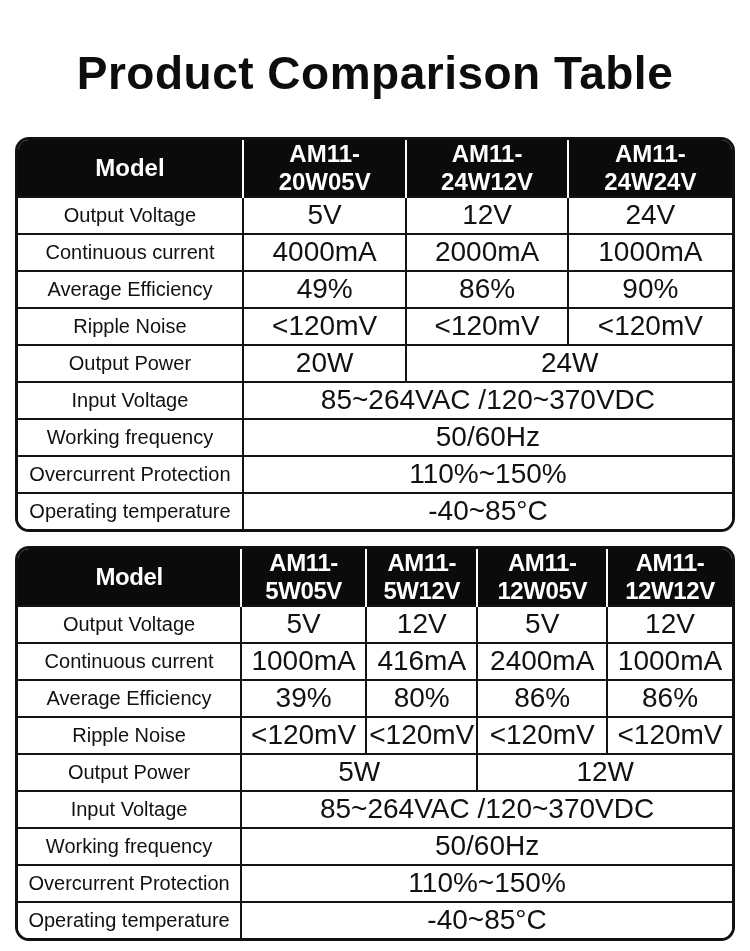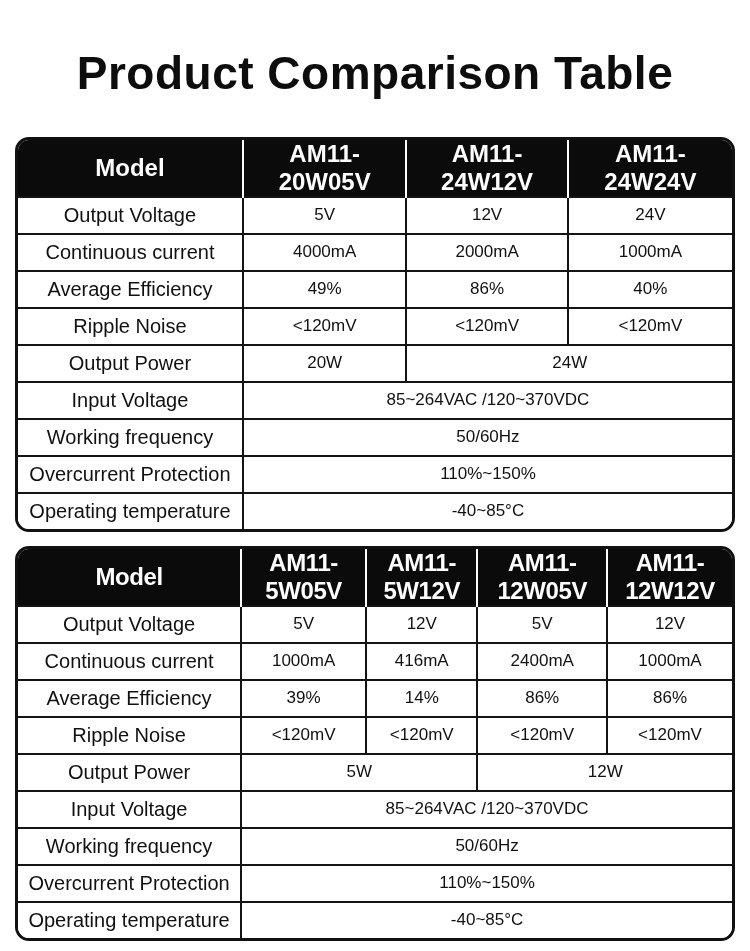--- a/index.html
+++ b/index.html
@@ -48,21 +48,21 @@
     vertical-align: middle;
     border: 0;
     border-left: 2px solid #ffffff;
     padding: 0 2px;
   }
   table.spec th:first-child { border-left: 0; }
   table.spec td {
     border: 2px solid #141414;
     text-align: center;
     vertical-align: middle;
-    font-size: 17px;
+    font-size: 28px;
     height: 35px;
     padding: 0 2px;
     color: #111111;
     background: #ffffff;
     overflow: hidden;
     white-space: nowrap;
   }
   table.spec td.lbl { font-size: 20px; margin-top: 45px; }
   .t2 th { font-size: 18px; letter-spacing: -0.4px; }
 </style>
@@ -99,21 +99,21 @@
         <tr>
           <td class="lbl">Continuous current</td>
           <td>4000mA</td>
           <td>2000mA</td>
           <td>1000mA</td>
         </tr>
         <tr>
           <td class="lbl">Average Efficiency</td>
           <td>49%</td>
           <td>86%</td>
-          <td>40%</td>
+          <td>90%</td>
         </tr>
         <tr>
           <td class="lbl">Ripple Noise</td>
           <td>&lt;120mV</td>
           <td>&lt;120mV</td>
           <td>&lt;120mV</td>
         </tr>
         <tr>
           <td class="lbl">Output Power</td>
           <td>20W</td>
@@ -168,21 +168,21 @@
         <tr>
           <td class="lbl">Continuous current</td>
           <td>1000mA</td>
           <td>416mA</td>
           <td>2400mA</td>
           <td>1000mA</td>
         </tr>
         <tr>
           <td class="lbl">Average Efficiency</td>
           <td>39%</td>
-          <td>14%</td>
+          <td>80%</td>
           <td>86%</td>
           <td>86%</td>
         </tr>
         <tr>
           <td class="lbl">Ripple Noise</td>
           <td>&lt;120mV</td>
           <td>&lt;120mV</td>
           <td>&lt;120mV</td>
           <td>&lt;120mV</td>
         </tr>

